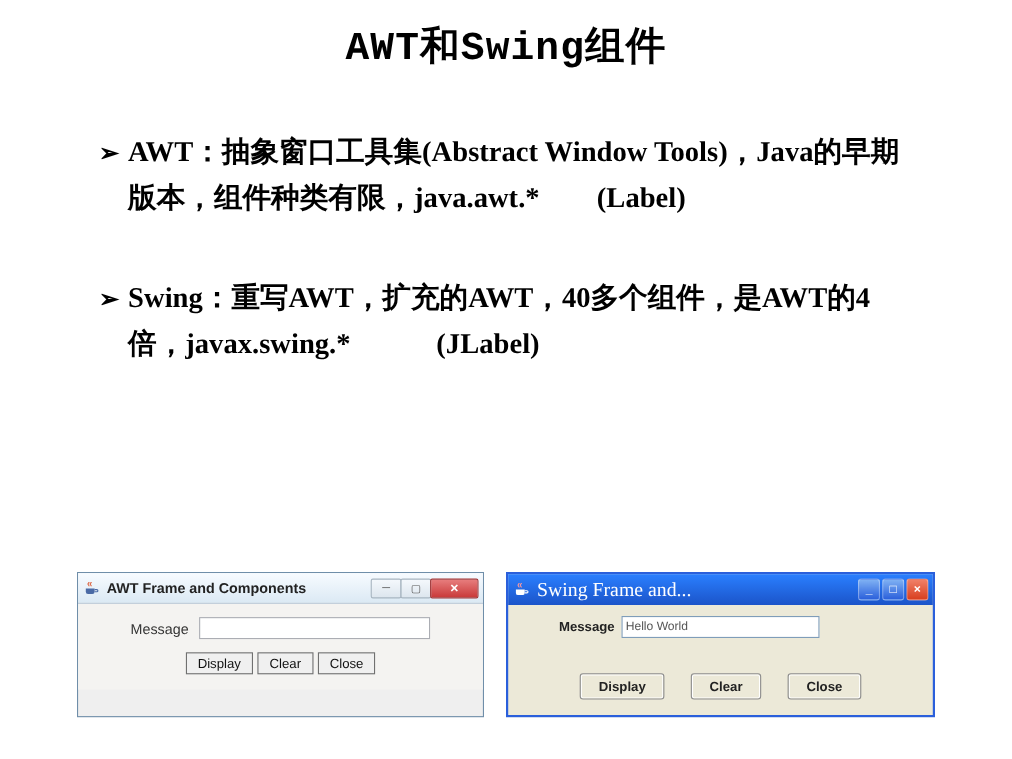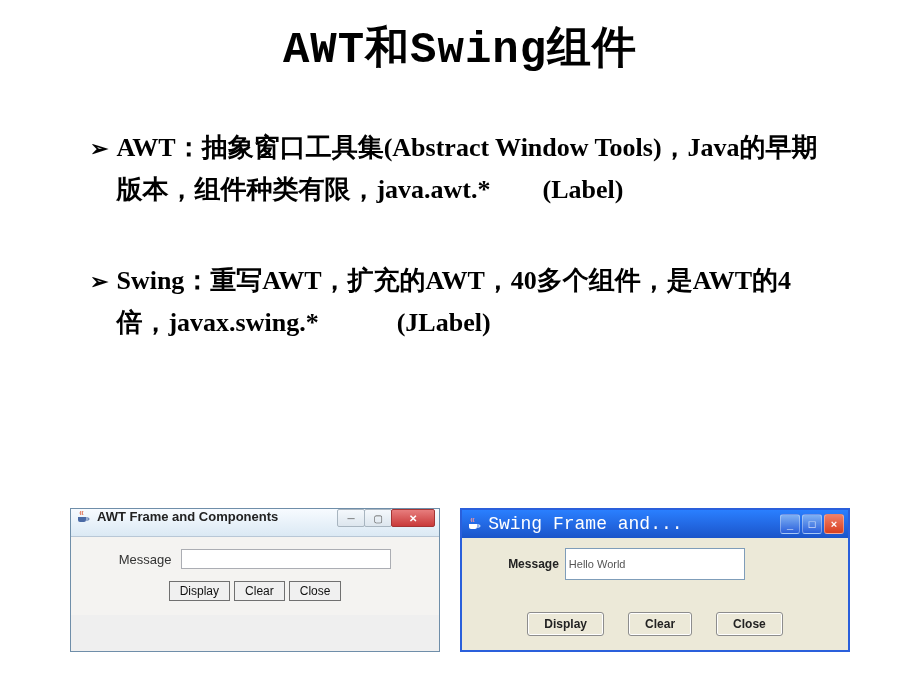--- a/index.html
+++ b/index.html
@@ -5,21 +5,21 @@
     * { box-sizing: border-box; margin: 0; padding: 0; }
     body {
       width: 920px;
       height: 690px;
       background: #fff;
       font-family: "SimSun", "Microsoft YaHei", serif;
       position: relative;
     }
     .slide-title {
       text-align: center;
-      font-size: 44px;
+      font-size: 36px;
       font-family: "SimSun", "Courier New", monospace;
       padding-top: 18px;
       letter-spacing: 1px;
     }
     .content {
       padding: 50px 90px 0 90px;
     }
     .bullet {
       display: flex;
       margin-bottom: 50px;
@@ -46,20 +46,21 @@
     
     .awt-window {
       width: 375px;
       border: 1px solid #6f8ea9;
       background: #efefef;
       font-family: "Segoe UI", Tahoma, sans-serif;
       font-size: 13px;
     }
     .awt-titlebar {
       display: flex;
+      align-items: center;
       height: 28px;
       background: linear-gradient(#f7fbff, #dbe9f4);
       border-bottom: 1px solid #b8c7d6;
       padding: 0 4px;
     }
     .awt-title {
       font-weight: bold;
       flex: 1;
       color: #222;
       padding-left: 2px;
@@ -107,40 +108,40 @@
       font-size: 12px;
     }
     .swing-titlebar {
       height: 28px;
       background: linear-gradient(#2a7fff,#1b54c9);
       display: flex; align-items: center;
       padding: 0 4px 0 4px;
     }
     .swing-title {
       flex:1; color:#fff;
-      font-family: Liberation Mono, monospace;
+      font-family: Liberation Serif, serif;
       font-size: 18px;
       padding-left: 2px;
       white-space: nowrap;
     }
     .xp-btns { display:flex; gap:2px; }
     .xp-btn {
       width:20px; height:20px;
       background: linear-gradient(#7fb1f3,#2a5fdb);
       border:1px solid #ffffff55;
       border-radius:3px;
       display:flex;align-items:center;justify-content:center;
       color:#fff; font-size:11px; font-weight:bold;
     }
     .xp-close { background: linear-gradient(#f08068,#d83f1f); }
     .swing-body { padding: 10px 12px 14px; }
     .swing-row { display:flex; align-items:center; margin-bottom:32px; margin-left:34px; }
     .swing-label { font-weight:bold; color:#222; margin-right:6px; }
     .swing-input {
-      width:180px; height:32px;
+      width:180px; height:20px;
       border:1px solid #7f9db9; background:#fff;
       padding:0 3px; font-size:11px; color:#555;
     }
     .swing-btnrow { display:flex; justify-content:center; gap:24px; }
     .swing-btn {
       background:#ece9d8;
       border:1px solid #8d8d8d;
       border-radius:3px;
       padding:4px 16px;
       font-weight:bold; font-size:12px; color:#222;

